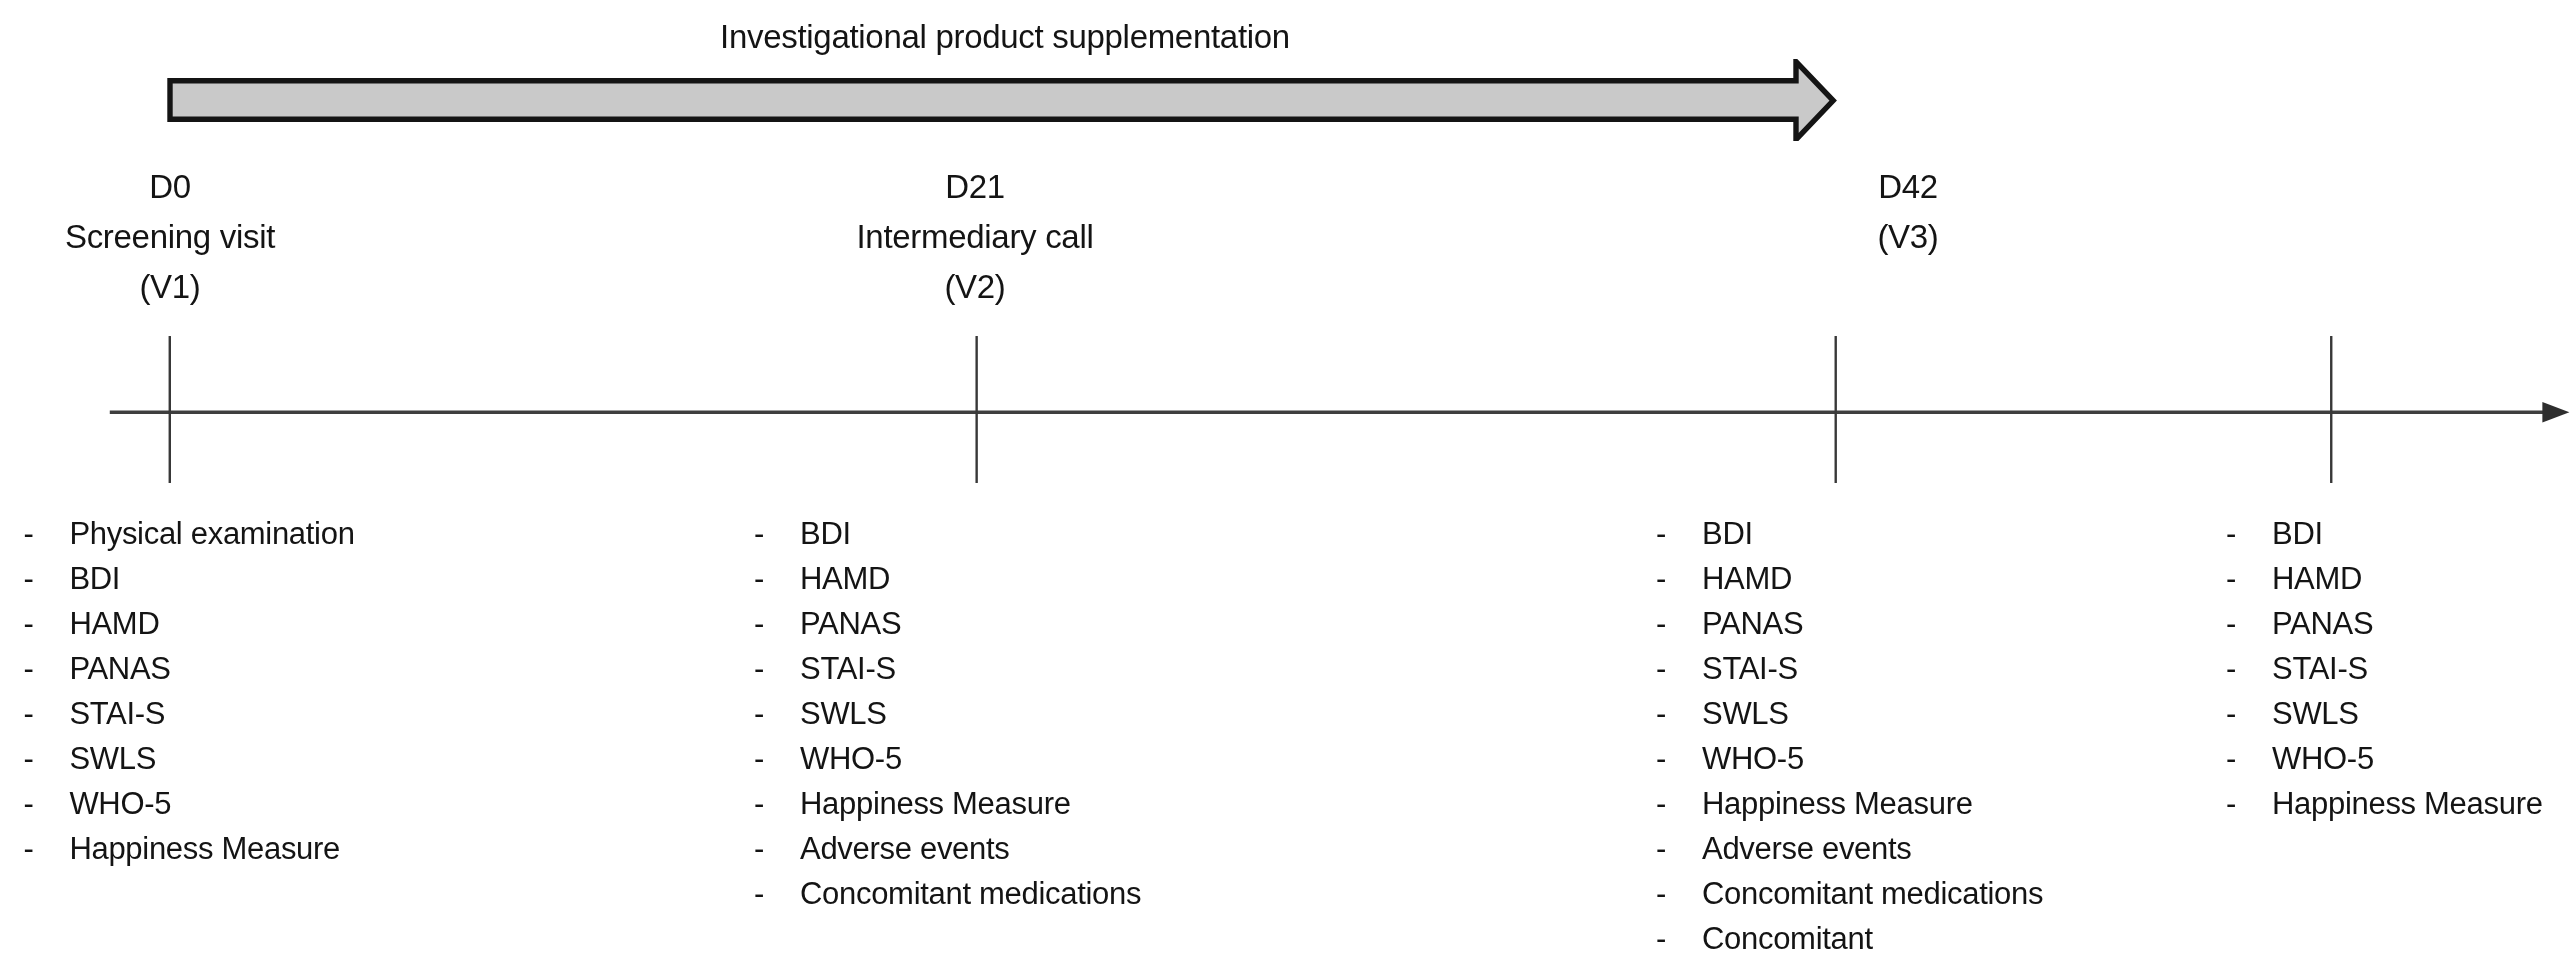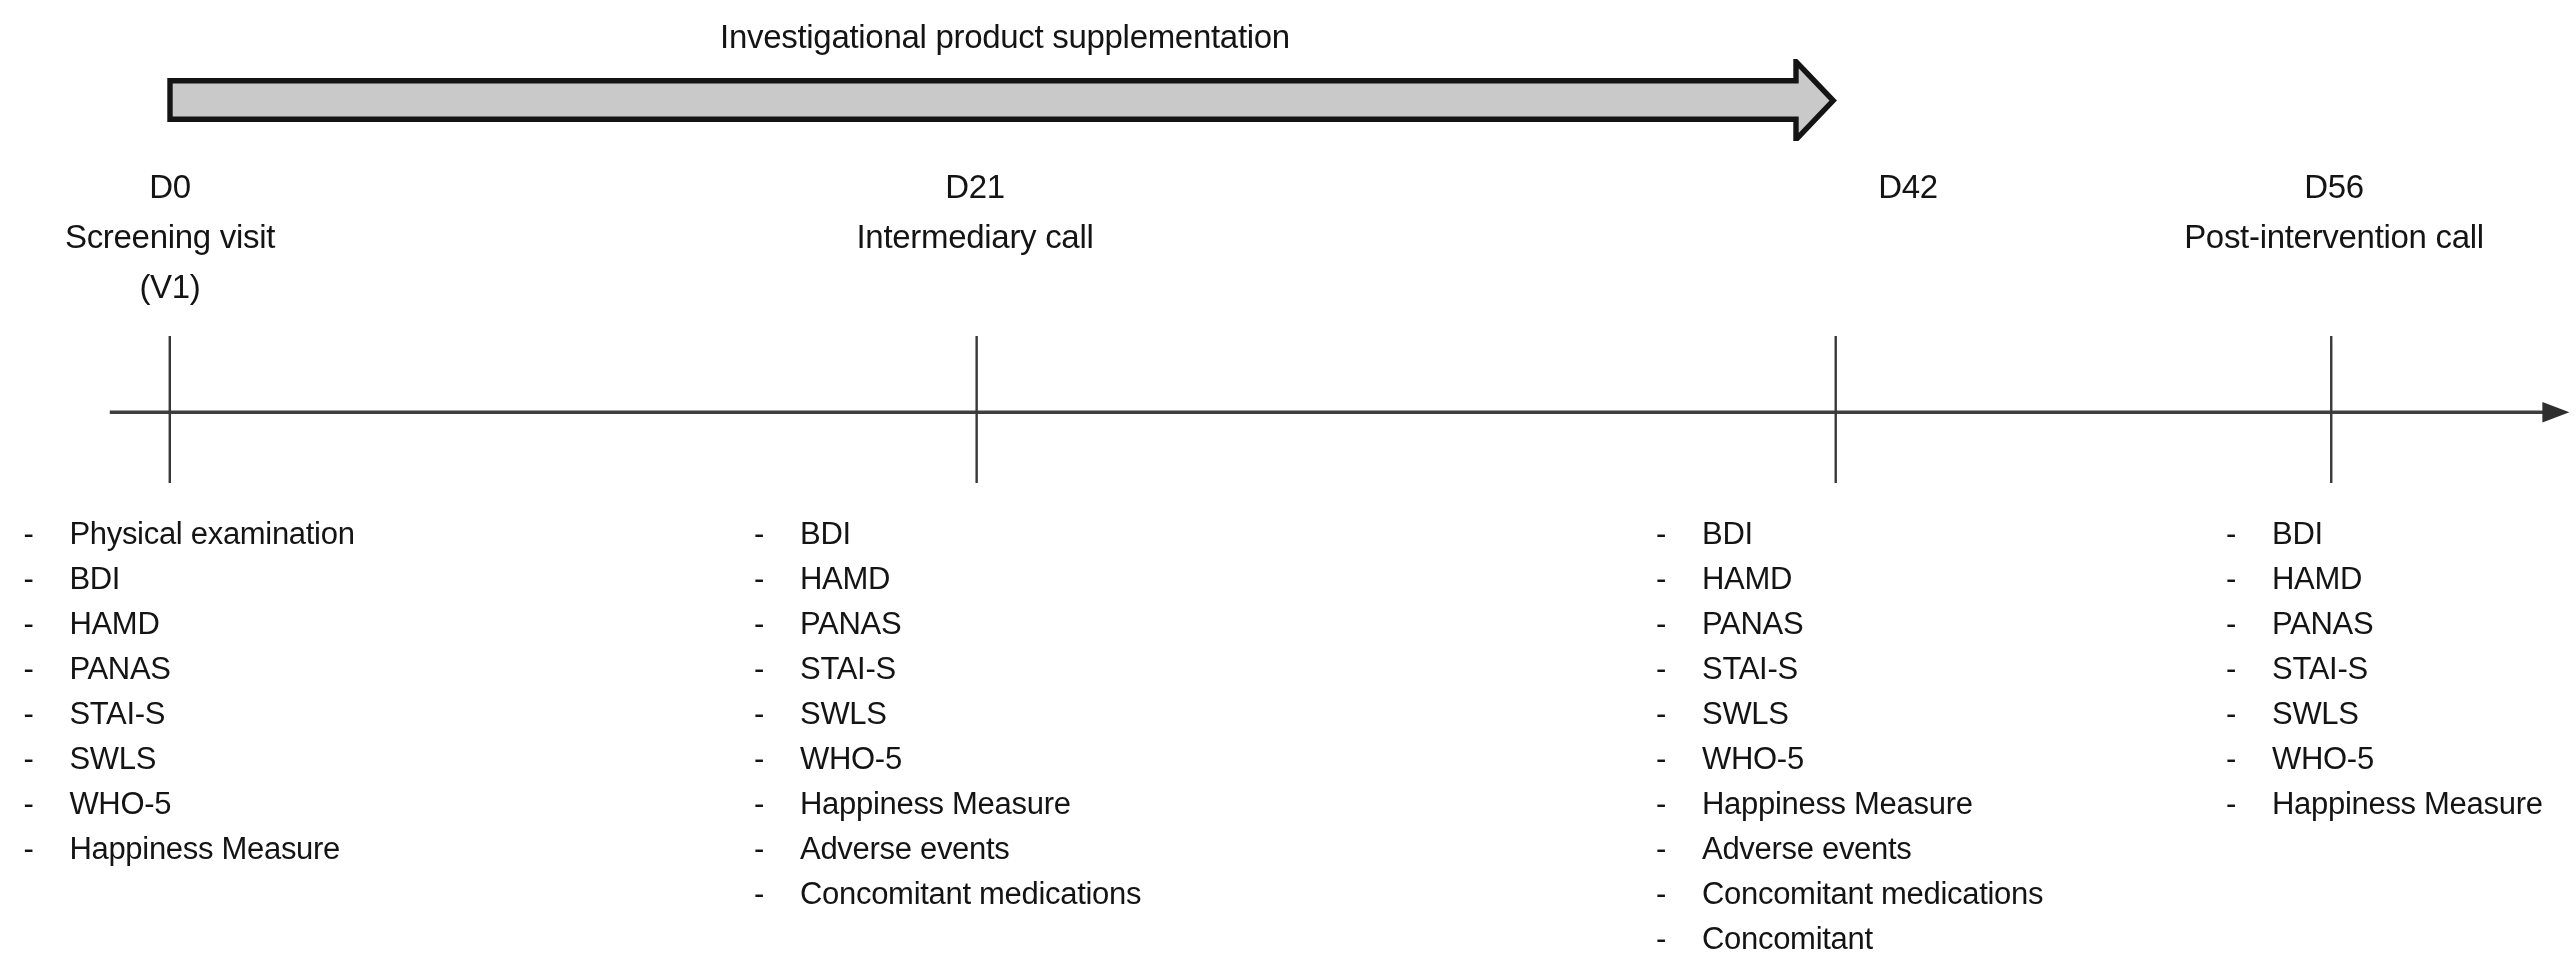--- a/index.html
+++ b/index.html
@@ -94,28 +94,26 @@
   </svg>
 
   <div class="visit-label visit-d0">
     <div class="line">D0</div>
     <div class="line">Screening visit</div>
     <div class="line">(V1)</div>
   </div>
   <div class="visit-label visit-d21">
     <div class="line">D21</div>
     <div class="line">Intermediary call</div>
+    <div class="line">(V2)</div>
   </div>
   <div class="visit-label visit-d42">
     <div class="line">D42</div>
+    <div class="line">(V3)</div>
   </div>
-  <div class="visit-label visit-d56">
-    <div class="line">D56</div>
-    <div class="line">Post-intervention call</div>
-  </div>
 
   <ul class="assess-list list-d0">
     <li>
         <span class="dash">-</span>
         <span>Physical examination</span>
       </li>
     <li>
         <span class="dash">-</span>
         <span>BDI</span>
       </li>

